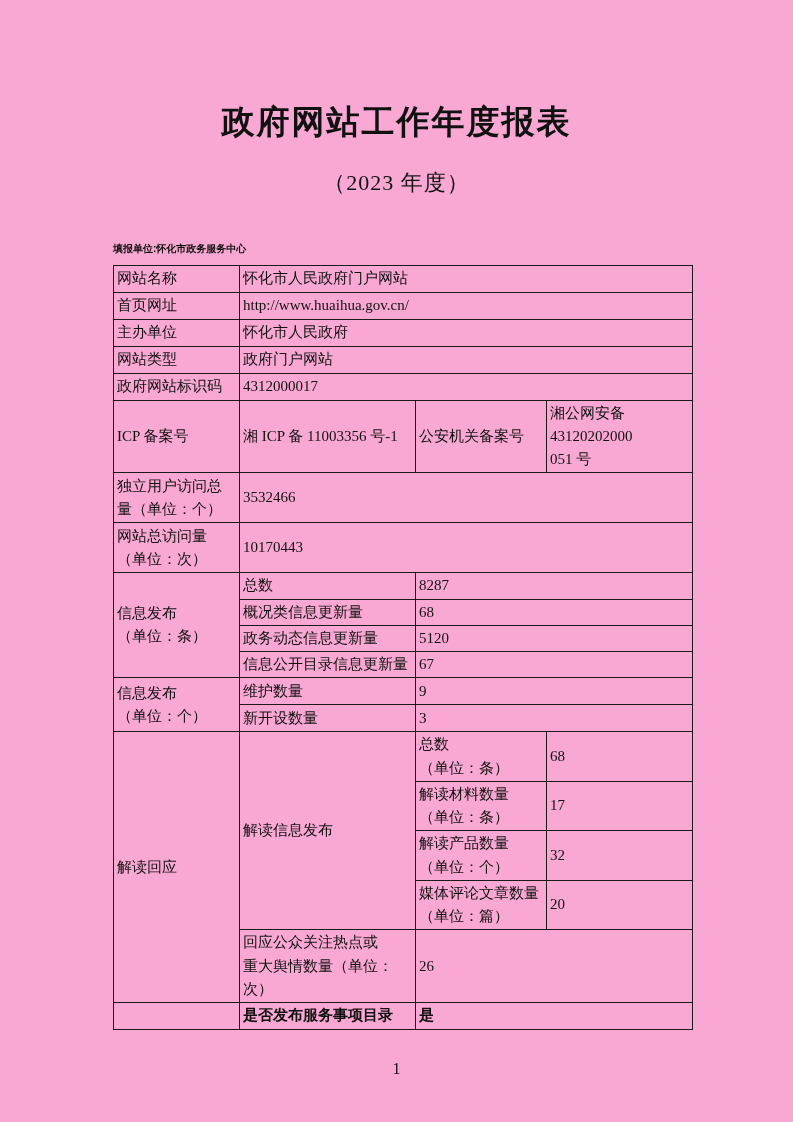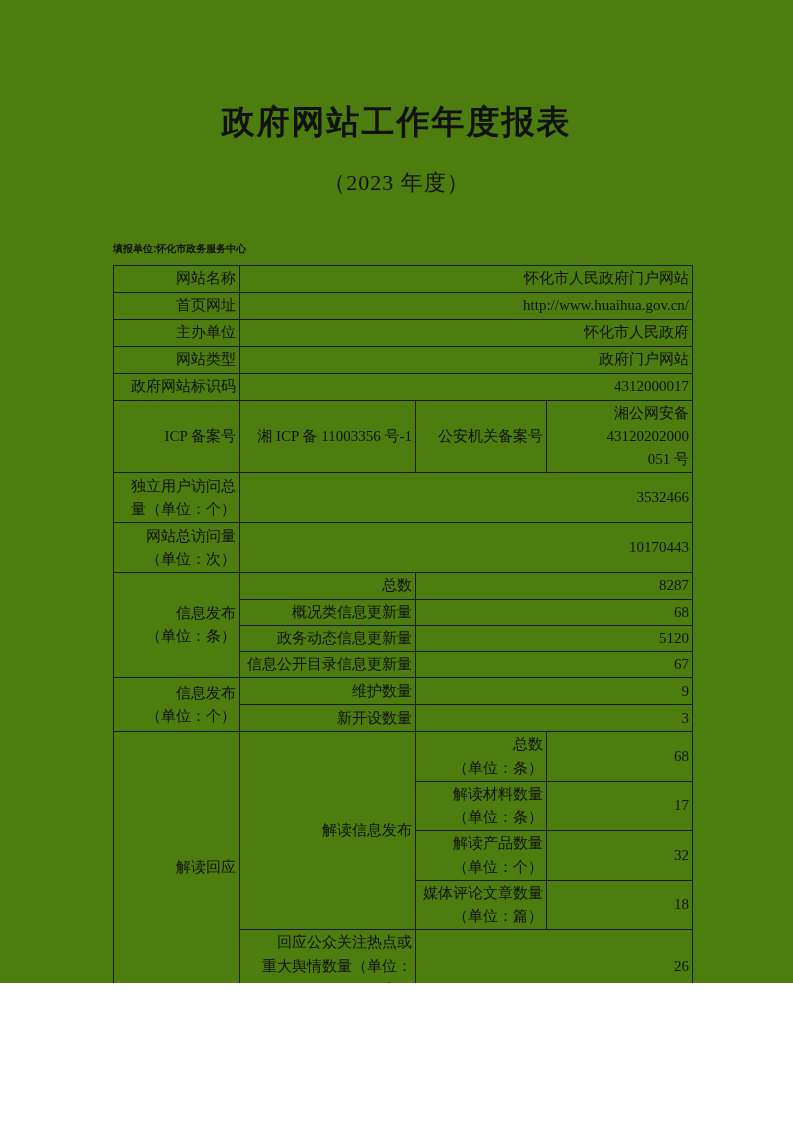--- a/index.html
+++ b/index.html
@@ -4,22 +4,22 @@
 <style>
   * { box-sizing: border-box; }
   html, body { margin: 0; padding: 0; background: #ffffff; }
   body {
     font-family: "Liberation Serif", "DejaVu Serif", serif;
     color: #111111;
   }
   .page {
     position: relative;
     width: 793px;
-    height: 983px;
-    background: #4d7c0f;
+    height: 1122px;
+    background: #f9a8d4;
     overflow: hidden;
   }
   .doc-title {
     margin: 0;
     padding-top: 102px;
     text-align: center;
     font-family: "Liberation Sans", "DejaVu Sans", sans-serif;
     font-weight: 700;
     font-size: 33px;
     letter-spacing: 2px;
@@ -39,21 +39,21 @@
   }
   table.report-table {
     margin: 9px 0 0 113px;
     border-collapse: collapse;
     table-layout: fixed;
     width: 579px;
     font-size: 15px;
   }
   table.report-table td {
     border: 1.5px solid #1a1a1a;
-    text-align: right;
+    text-align: left;
     vertical-align: middle;
     padding: 1px 3px;
     white-space: pre-line;
     line-height: 1.55;
     overflow: hidden;
   }
   tr.r-basic   td { height: 27px; }
   tr.r-icp     td { height: 64px; }
   tr.r-traffic td { height: 50px; }
   tr.r-info    td { height: 26px; }
@@ -176,21 +176,21 @@
         <td>17</td>
       </tr>
       <tr class="r-interp">
         <td>解读产品数量
 （单位：个）</td>
         <td>32</td>
       </tr>
       <tr class="r-interp">
         <td>媒体评论文章数量
 （单位：篇）</td>
-        <td>18</td>
+        <td>20</td>
       </tr>
       <tr class="r-resp">
         <td>回应公众关注热点或
 重大舆情数量（单位：
 次）</td>
         <td colspan="2">26</td>
       </tr>
 
       <tr class="r-service">
         <td></td>

